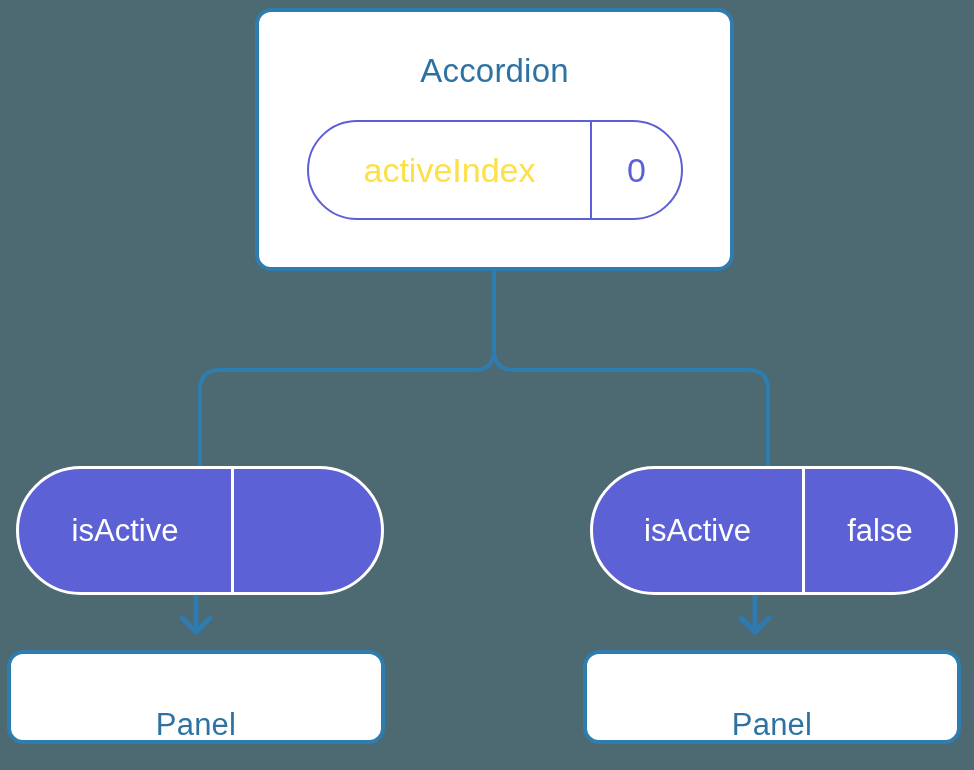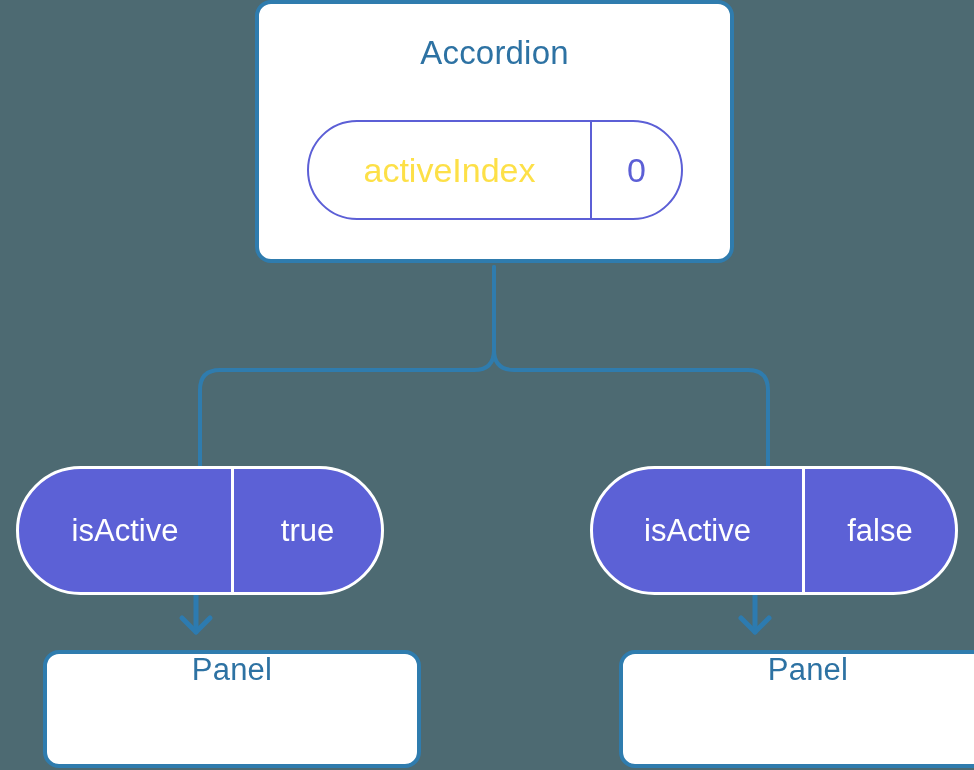--- a/index.html
+++ b/index.html
@@ -33,31 +33,30 @@
     background: #ffffff;
     border: 4px solid #2f7cae;
     border-radius: 16px;
     box-sizing: border-box;
     display: flex;
     flex-direction: column;
     align-items: center;
   }
   .node-card.root {
     left: 255px;
-    top: 0;
+    top: 8px;
     width: 479px;
     height: 263px;
     justify-content: flex-start;
-    padding-top: 32px;
+    padding-top: 42px;
   }
   .node-card.leaf {
     width: 378px;
-    height: 118px;
-    justify-content: flex-start;
-    margin-left: 36px;
+    height: 94px;
+    justify-content: flex-end;
   }
   .node-card.leaf.left  { left: 7px;   top: 650px; }
   .node-card.leaf.right { left: 583px; top: 650px; }
 
   .node-title {
     color: #2d72a3;
     font-size: 33px;
     line-height: 1;
     letter-spacing: 0.2px;
     white-space: nowrap;
@@ -162,21 +161,20 @@
     <div class="node-title">Accordion</div>
   </div>
 
   <div class="pill outlined">
     <span class="pill-key">activeIndex</span>
     <span class="pill-val">0</span>
   </div>
 
   <div class="pill filled left">
     <span class="pill-key">isActive</span>
-    <span class="pill-val">true</span>
   </div>
 
   <div class="pill filled right">
     <span class="pill-key">isActive</span>
     <span class="pill-val">false</span>
   </div>
 
   <div class="node-card leaf left">
     <div class="node-title">Panel</div>
   </div>

